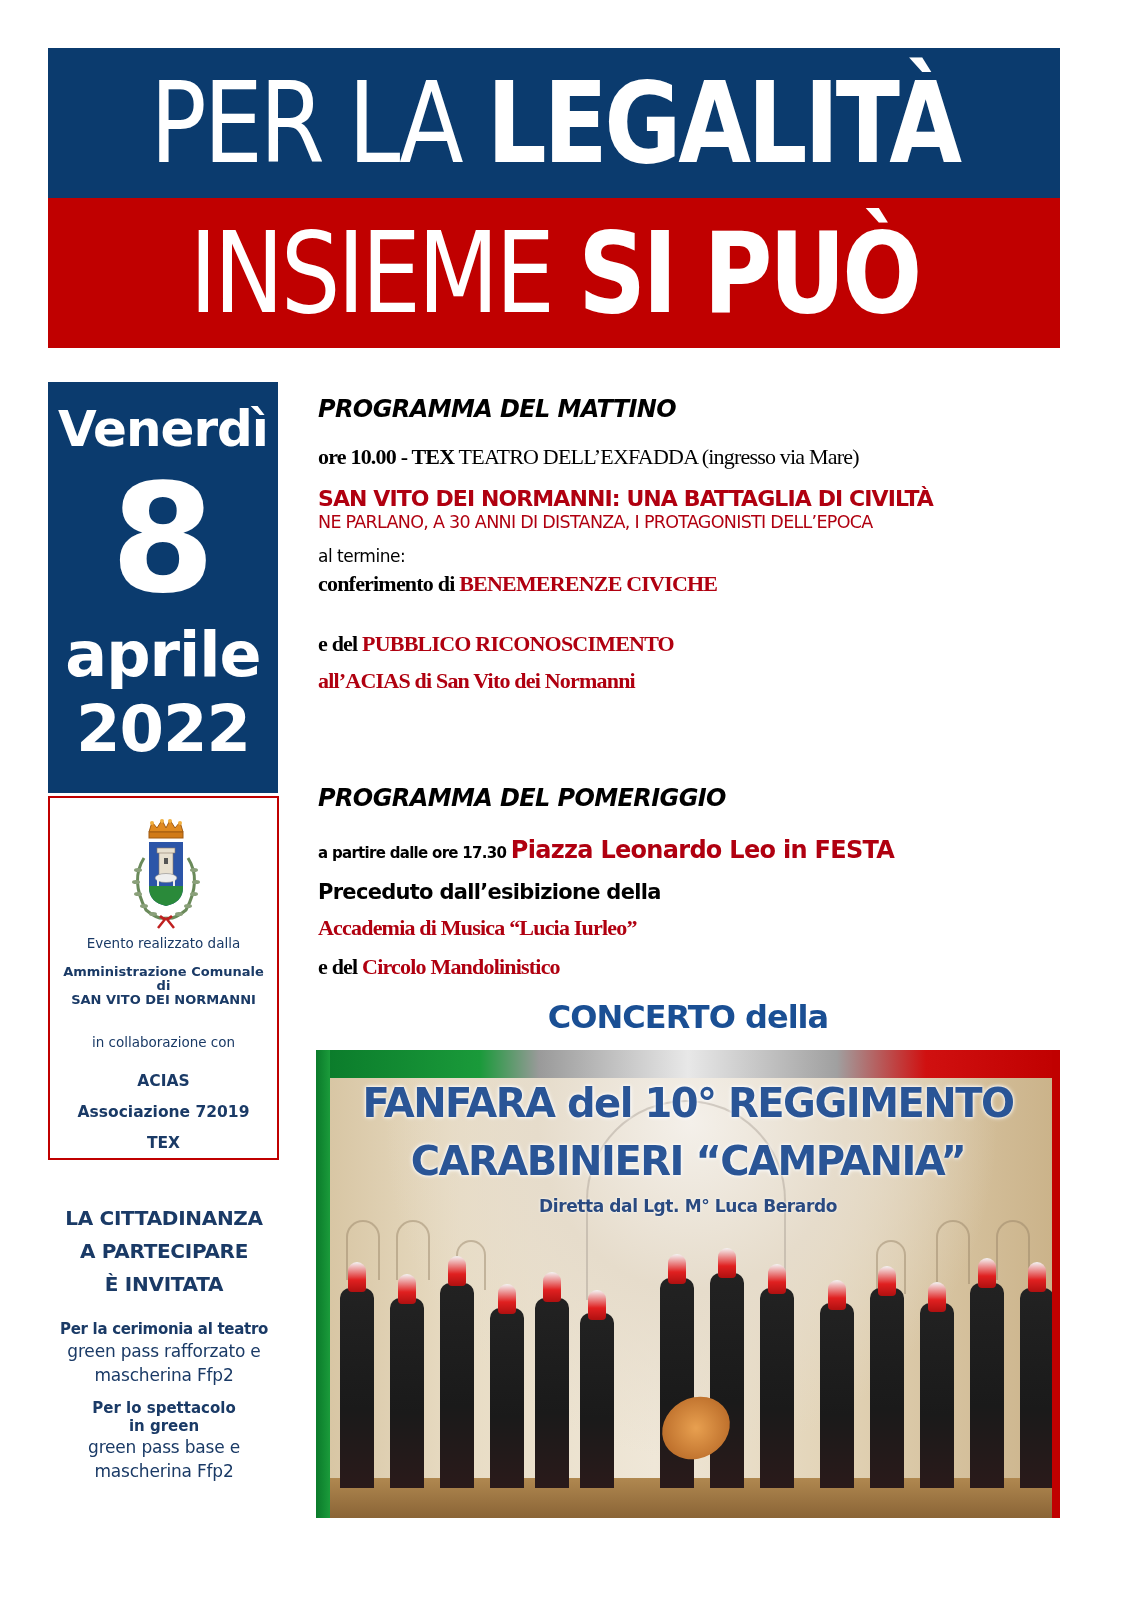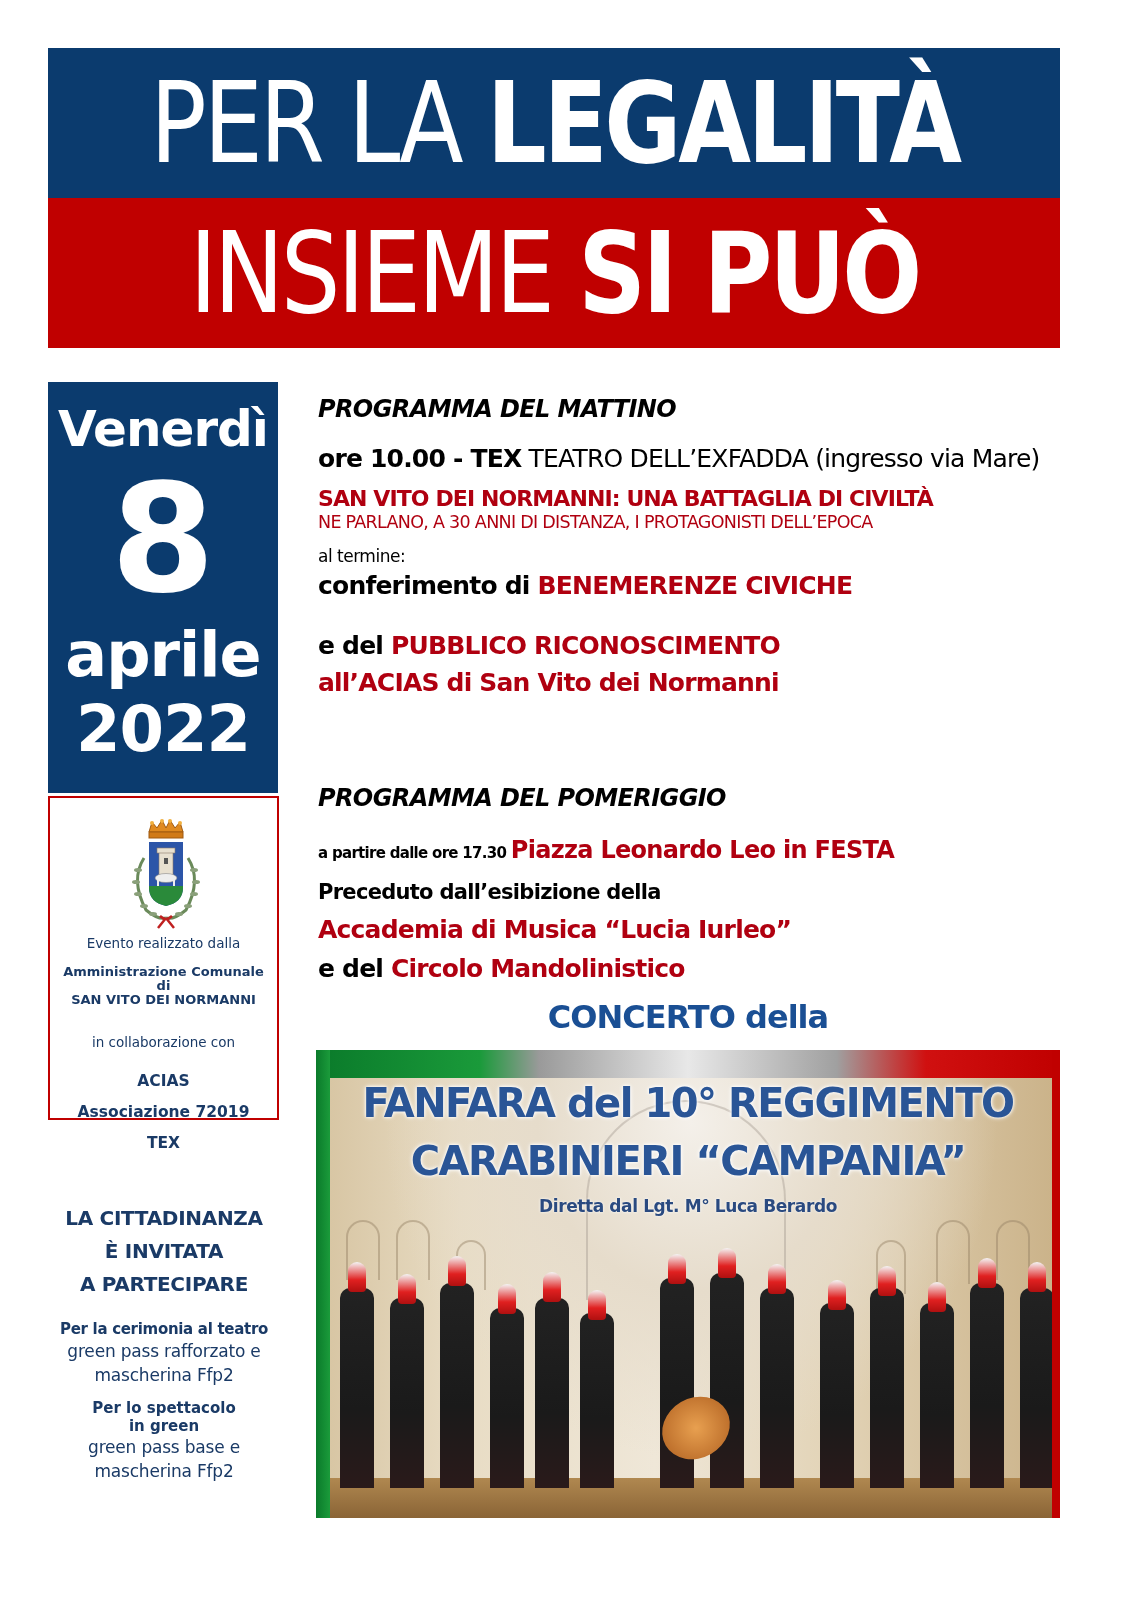--- a/index.html
+++ b/index.html
@@ -16,41 +16,41 @@
   .banner .t b { font-weight:bold; }
 
   
   .datebox { left:48px; top:382px; width:230px; height:411px; background:#0b3b6e; color:#fff; text-align:center; font-family:"DejaVu Sans", sans-serif; font-weight:bold; }
   .datebox .day { position:absolute; left:0; right:0; top:18px; font-size:50px; letter-spacing:-1px; }
   .datebox .num { position:absolute; left:0; right:0; top:82px; font-size:150px; line-height:1; }
   .datebox .month { position:absolute; left:0; right:0; top:236px; font-size:62px; letter-spacing:-1px; }
   .datebox .year { position:absolute; left:0; right:0; top:310px; font-size:64px; letter-spacing:-1px; }
 
   
-  .orgbox { left:48px; top:796px; width:231px; height:324px; border:2px solid #c00000; text-align:center; color:#1a3a66; font-family:"DejaVu Sans", sans-serif; }
+  .orgbox { left:48px; top:796px; width:231px; height:364px; border:2px solid #c00000; text-align:center; color:#1a3a66; font-family:"DejaVu Sans", sans-serif; }
   .orgbox .crest { position:absolute; left:66px; top:20px; width:100px; height:112px; }
   .orgbox .l1 { position:absolute; left:0; right:0; top:137px; font-size:13.5px; }
   .orgbox .l2 { position:absolute; left:0; right:0; top:167px; font-size:13px; font-weight:bold; line-height:14px; }
   .orgbox .l3 { position:absolute; left:0; right:0; top:236px; font-size:13.5px; }
   .orgbox .l4 { position:absolute; left:0; right:0; top:268px; font-size:15.5px; font-weight:bold; line-height:31px; }
 
   
   .invite { left:48px; top:1202px; width:232px; text-align:center; color:#1a3a66; font-family:"DejaVu Sans", sans-serif; }
   .invite .big { font-size:20px; font-weight:bold; line-height:33px; letter-spacing:-0.3px; }
   .invite .sub { font-size:15px; font-weight:bold; line-height:20px; margin-top:18px; letter-spacing:-0.3px; }
   .invite .norm { font-size:17px; line-height:24px; letter-spacing:-0.2px; }
   .invite .sub2 { font-size:15px; font-weight:bold; line-height:18px; margin-top:12px; }
 
   
   .prog { left:318px; font-family:"DejaVu Sans", sans-serif; white-space:nowrap; }
   .red { color:#b00010; }
   .blue { color:#1a4f94; }
   .it { font-style:italic; font-weight:bold; }
   .h { font-size:24px; letter-spacing:-0.6px; }
-  .txt-lg { font-size:25px; letter-spacing:-0.8px; }
+  .txt-lg { font-size:22px; letter-spacing:-0.8px;font-family:Liberation Serif, serif; }
   .bold { font-weight:bold; }
 
   
   .photo { left:316px; top:1050px; width:744px; height:468px; overflow:hidden;
            background:
              linear-gradient(180deg, rgba(255,255,255,0) 0%, rgba(255,255,255,0) 100%); }
   .photo .flag { position:absolute; left:0; top:0; right:0; height:28px;
            background: linear-gradient(90deg, #0a7a2a 0%, #1a9a3a 22%, #9a9a9a 30%, #e8e8e8 50%, #a0a0a0 70%, #d01010 82%, #c00000 100%); }
   .photo .side-g { position:absolute; left:0; top:0; bottom:0; width:14px; background:linear-gradient(90deg,#0a7a2a,#1b9b3b); }
   .photo .side-r { position:absolute; right:0; top:0; bottom:0; width:8px; background:#c00000; }
@@ -132,22 +132,22 @@
   <div class="l3">in collaborazione con</div>
   <div class="l4">
     <div>ACIAS</div>
     <div>Associazione 72019</div>
     <div>TEX</div>
   </div>
 </div>
 
 <div class="abs invite">
   <div class="big">LA CITTADINANZA</div>
+  <div class="big">A PARTECIPARE</div>
   <div class="big">È INVITATA</div>
-  <div class="big">A PARTECIPARE</div>
   <div class="sub">Per la cerimonia al teatro</div>
   <div class="norm">green pass rafforzato e</div>
   <div class="norm">mascherina Ffp2</div>
   <div class="sub2">
     <div>Per lo spettacolo</div>
     <div>in green</div>
   </div>
   <div class="norm">green pass base e</div>
   <div class="norm">mascherina Ffp2</div>
 </div>

